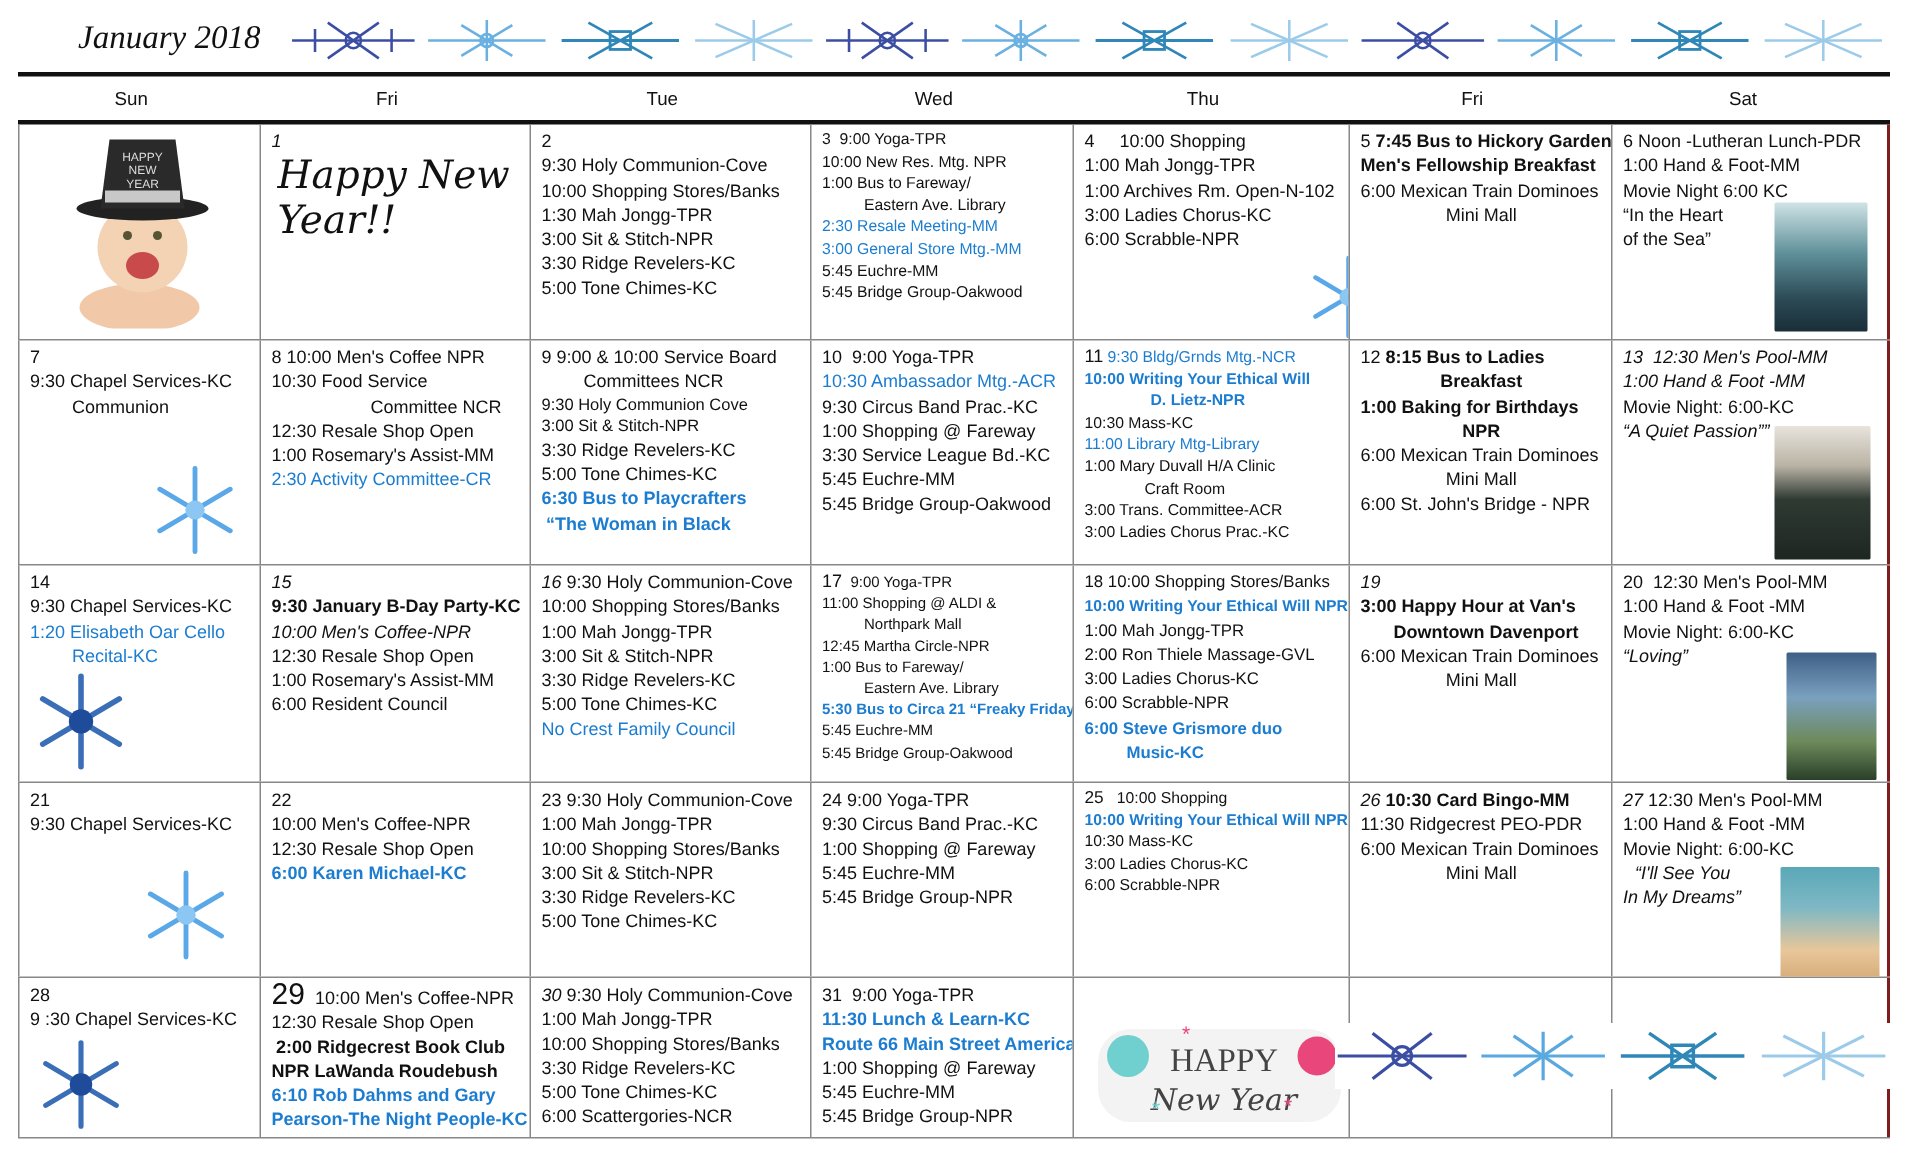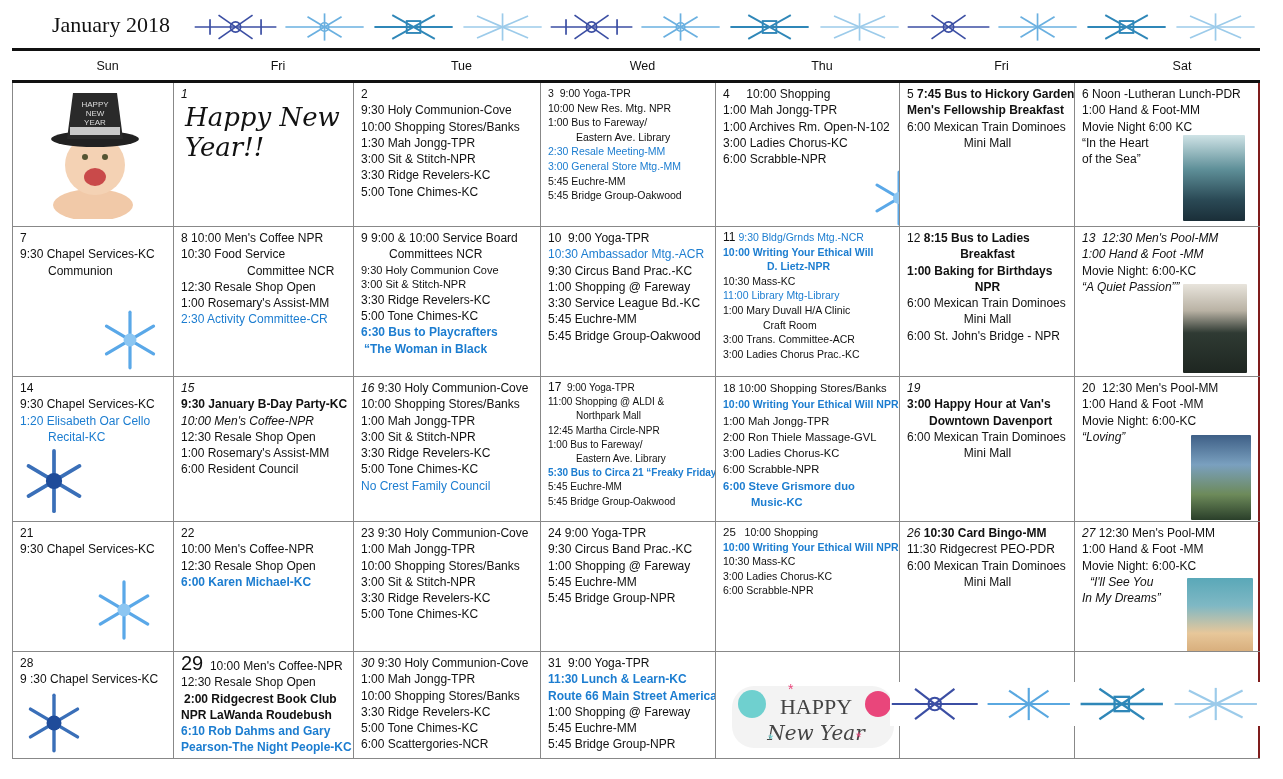--- a/index.html
+++ b/index.html
@@ -1,25 +1,25 @@
 <!DOCTYPE html>
 <html><head>
 <meta charset="utf-8">
 <style>
   html, body { margin:0; padding:0; background:#fff; }
   body { width:1283px; height:779px; position:relative; overflow:hidden;
          font-family:"Liberation Sans", sans-serif; color:#111; }
   .title { position:absolute; left:52px; top:12px; font-family:"Liberation Serif", serif;
-           font-size:22px; color:#111; }
+           font-size:22px; color:#111;font-style:italic; }
   .title-underline { position:absolute; left:48px; top:48px; width:122px; height:1px; background:#888; }
   .banner { position:absolute; left:193px; top:10px; width:1065px; height:34px; display:flex; gap:4px; }
   .flake { flex:1; display:flex; align-items:center; justify-content:center; }
   .flake svg { width:100%; height:34px; }
   .rule-top { position:absolute; left:12px; top:48px; width:1248px; height:3px; background:#111; }
-  .dayhdr { position:absolute; left:27px; top:52px; width:1248px; height:28px; display:flex; }
+  .dayhdr { position:absolute; left:7px; top:52px; width:1248px; height:28px; display:flex; }
   .dayhdr div { font-size:12.5px; text-align:center; line-height:28px; }
   .rule-hdr { position:absolute; left:12px; top:80px; width:1248px; height:3px; background:#111; }
   .grid { position:absolute; left:12px; top:83px; width:1248px; }
   .row { display:flex; border-bottom:1px solid #888; }
   .cell { border-left:1px solid #888; box-sizing:border-box; padding:3px 6px 2px 7px;
           font-size:12px; line-height:16.3px; position:relative; overflow:hidden; }
   .cell:last-child { border-right:2px solid #7f1d1d; }
   .ln { white-space:nowrap; }
   .ind { padding-left:28px; }
   .ctr { text-align:center; }

